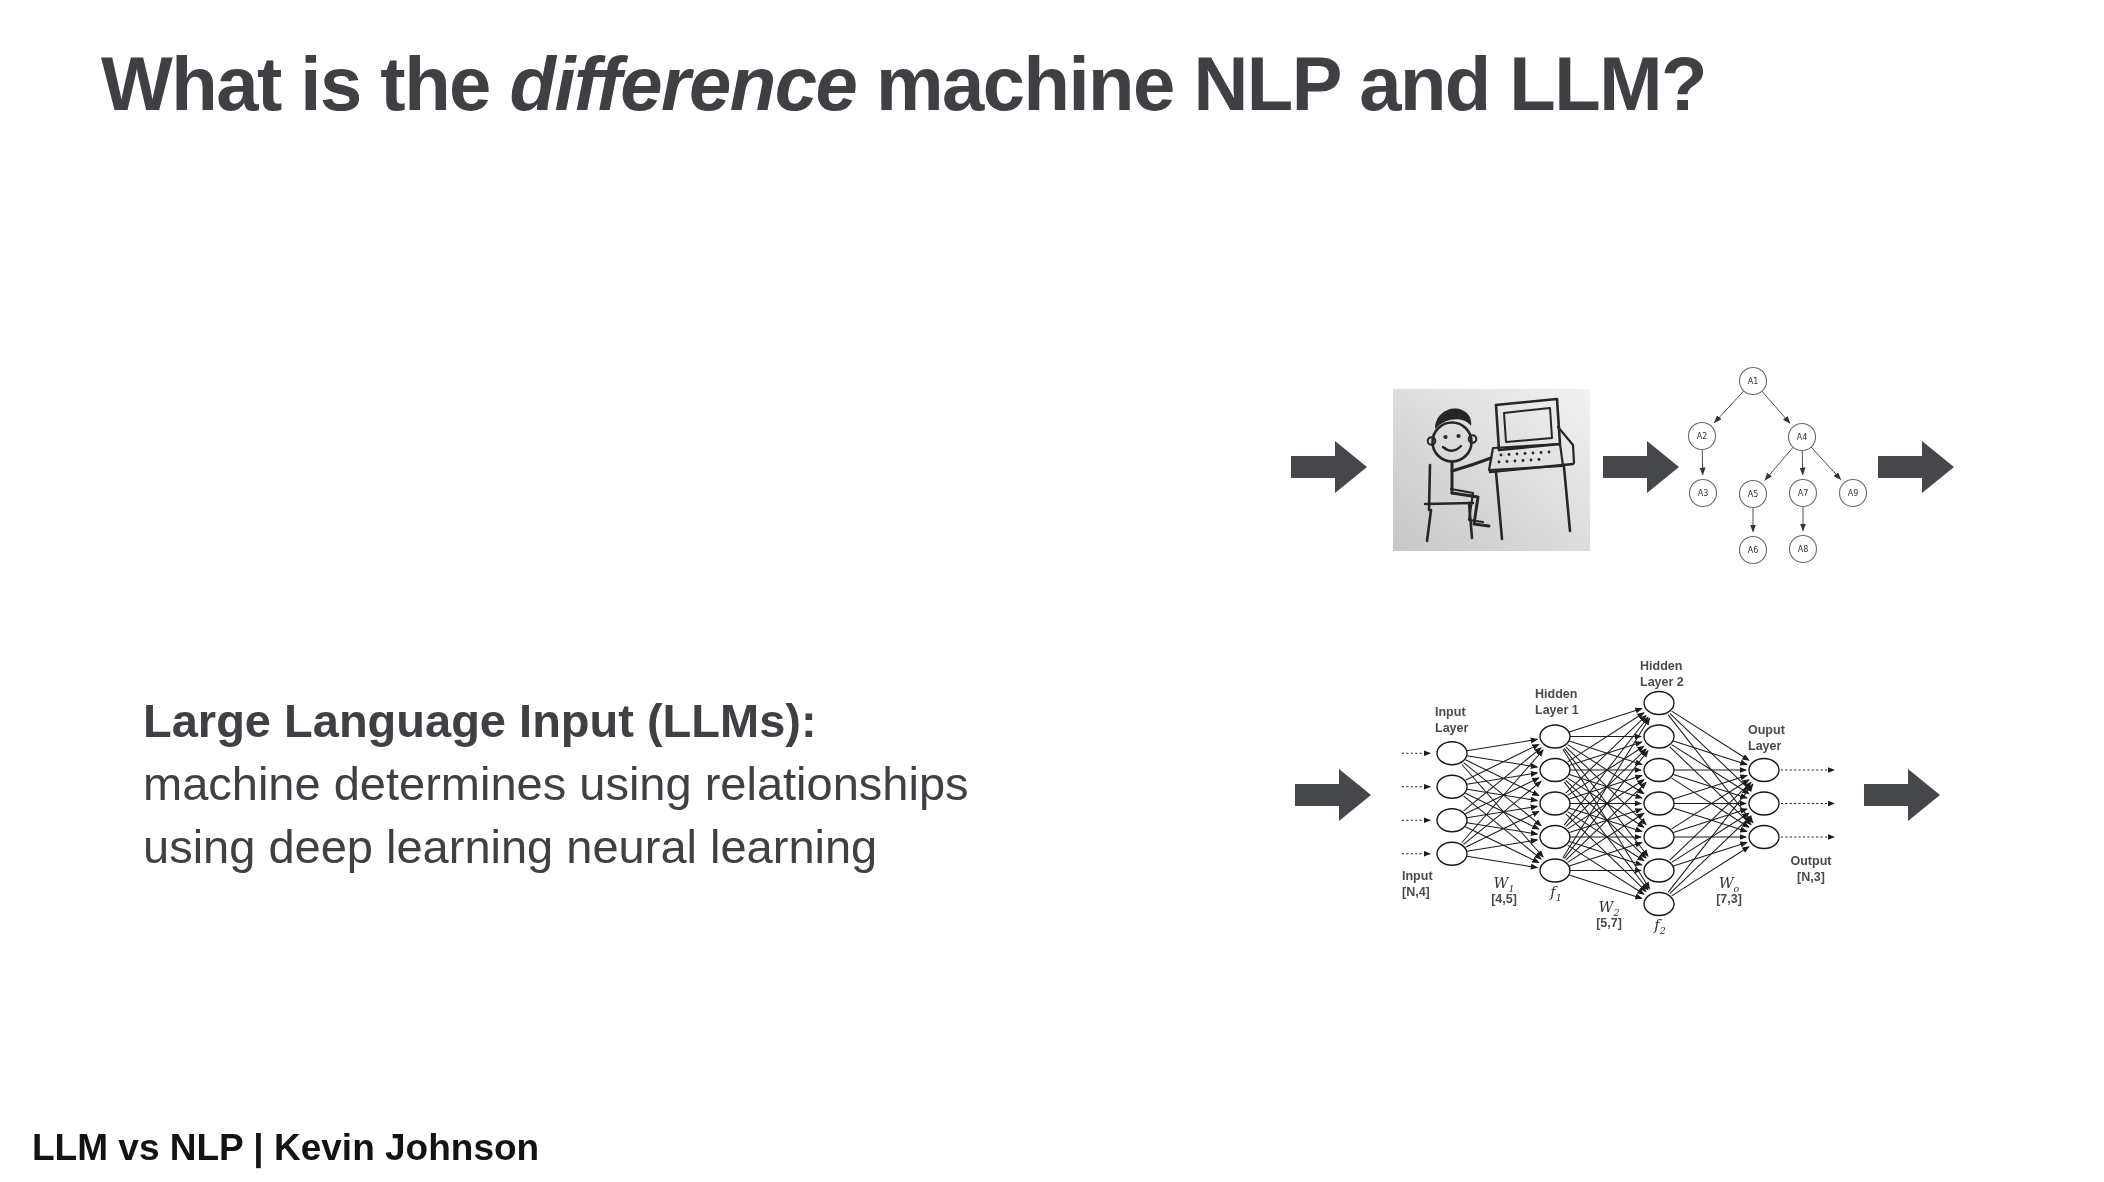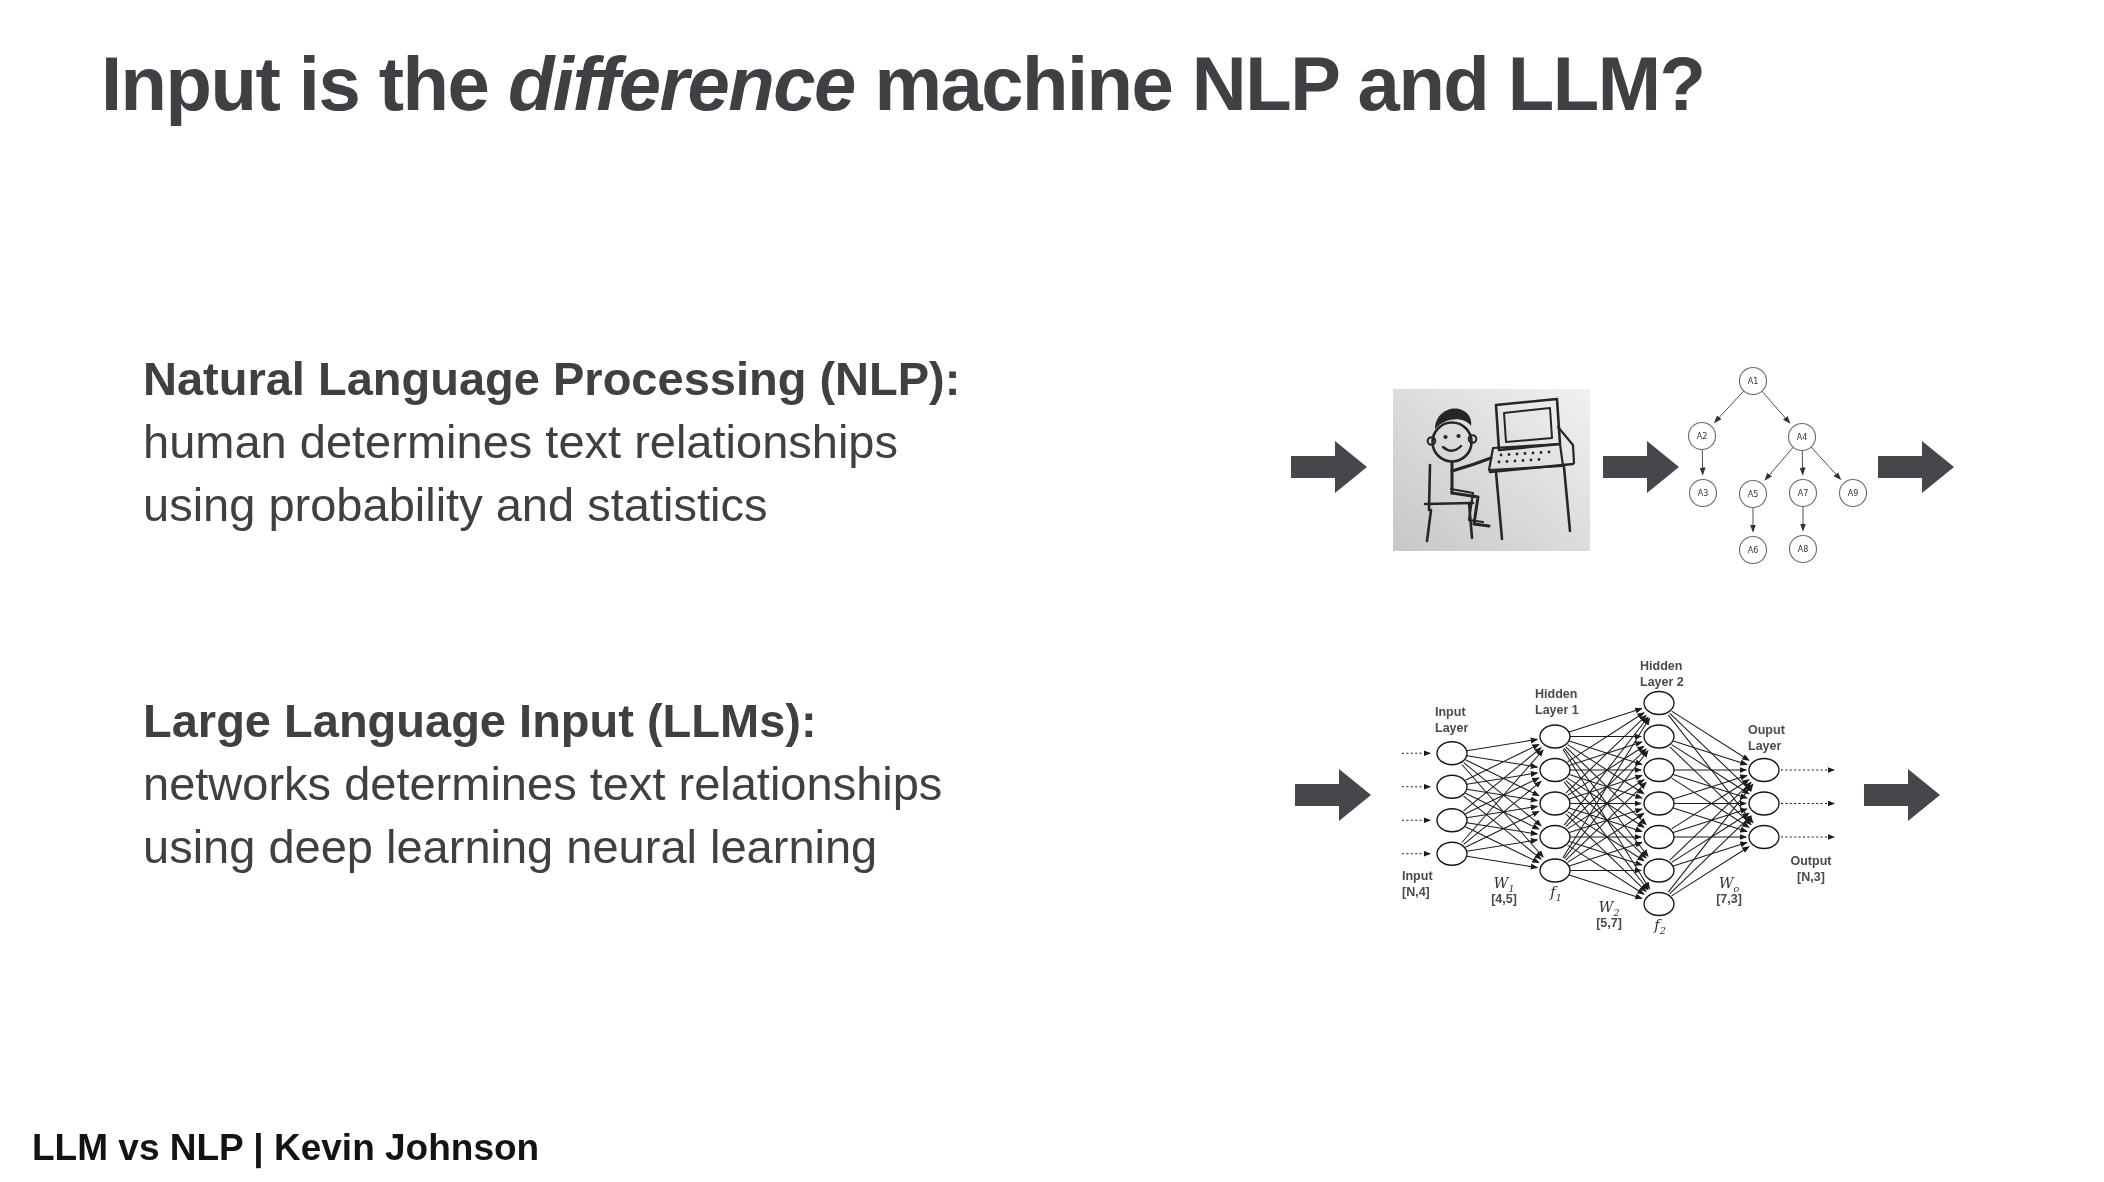--- a/index.html
+++ b/index.html
@@ -53,31 +53,26 @@
   #arrow-5 { left: 1864px; top: 769px; }
   .sketch { position: absolute; left: 1393px; top: 389px; width: 197px; height: 162px; }
   .tree-svg { position: absolute; left: 1686px; top: 365px; width: 182px; height: 200px; }
   .nn-svg { position: absolute; left: 1390px; top: 650px; width: 460px; height: 295px; }
 </style>
 </head>
 <body>
 
 <main class="slide">
 
-  <h1 class="title"><span>Input is the </span><em>difference</em><span> machine NLP and LLM?</span></h1>
-
-  <section class="def" id="def-nlp">
-    <div class="def-heading">Natural Language Processing (NLP):</div>
-    <div class="def-line">human determines text relationships</div>
-    <div class="def-line">using probability and statistics</div>
-  </section>
+  <h1 class="title"><span>What is the </span><em>difference</em><span> machine NLP and LLM?</span></h1>
+
 
   <section class="def" id="def-llm">
     <div class="def-heading">Large Language Input (LLMs):</div>
-    <div class="def-line">networks determines text relationships</div>
+    <div class="def-line">machine determines using relationships</div>
     <div class="def-line">using deep learning neural learning</div>
   </section>
 
   <span class="flow-arrow" id="arrow-1">
     <svg viewBox="0 0 76 52">
         <polygon class="arrow-fill" points="0,15 44,15 44,0 76,26 44,52 44,37 0,37"></polygon>
       </svg>
   </span>
 
   <svg class="sketch" viewBox="0 0 197 162">

